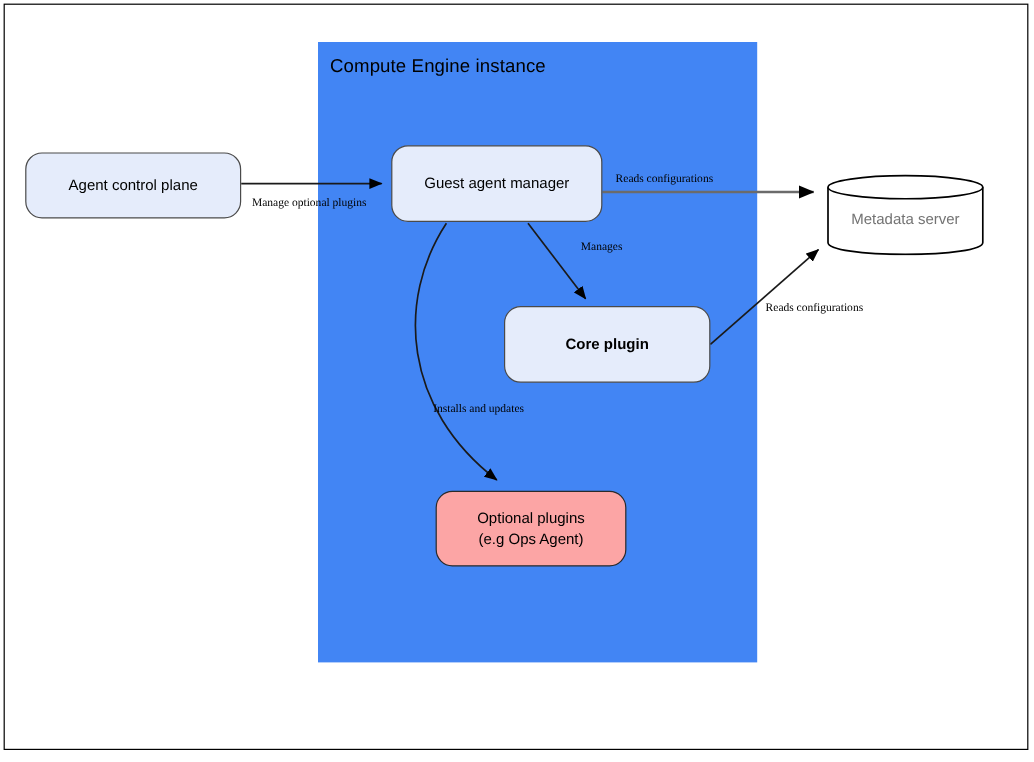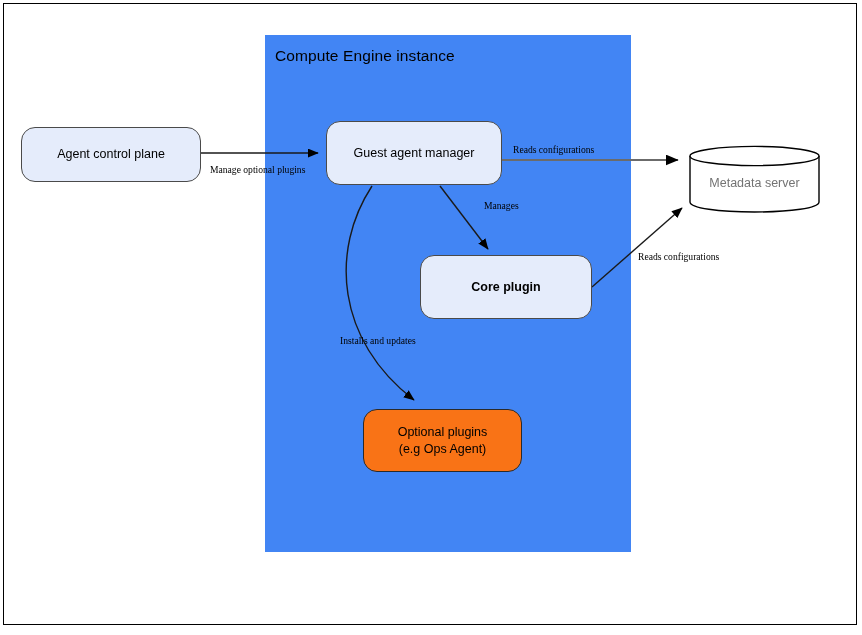--- a/index.html
+++ b/index.html
@@ -79,21 +79,21 @@
     text-align: center;
     font-size: 12.5px;
     color: #000000;
     line-height: 17px;
   }
   .node-blue {
     background: #e5ecfb;
     border: 1.4px solid #4a4a4a;
   }
   .node-yellow {
-    background: #f97316;
+    background: #fca5a5;
     border: 1.4px solid #2a2a2a;
   }
   #node-agent-control-plane { left: 21px;  top: 127px; width: 180px; height: 55px; }
   #node-guest-agent-manager { left: 326px; top: 121px; width: 176px; height: 64px; }
   #node-core-plugin        { left: 420px; top: 255px; width: 172px; height: 64px; font-weight: bold; }
   #node-optional-plugins   { left: 363px; top: 409px; width: 159px; height: 63px; }
   #node-optional-plugins .line2 { display: block; }
   
   #node-metadata-server {
     position: absolute;
@@ -167,21 +167,21 @@
 
     <path d="M592,287 L682,208" stroke="#1a1a1a" stroke-width="1.4" fill="none" marker-end="url(#arrow-black)"></path>
   </svg>
 
   <div class="edge-label" style="left:210px; top:164px;">Manage optional plugins</div>
 
   <div class="edge-label" style="left:513px; top:144px;">Reads configurations</div>
 
   <div class="edge-label" style="left:464px; top:200px;margin-left:20px;">Manages</div>
 
-  <div class="edge-label" style="left:340px; top:335px;">Installs and updates</div>
+  <div class="edge-label" style="left:361px; top:335px;">Installs and updates</div>
 
   <div class="edge-label" style="left:638px; top:251px;">Reads configurations</div>
 
   <div class="node node-blue" id="node-agent-control-plane">
     <span>Agent control plane</span>
   </div>
 
   <div class="node node-blue" id="node-guest-agent-manager">
     <span>Guest agent manager</span>
   </div>

